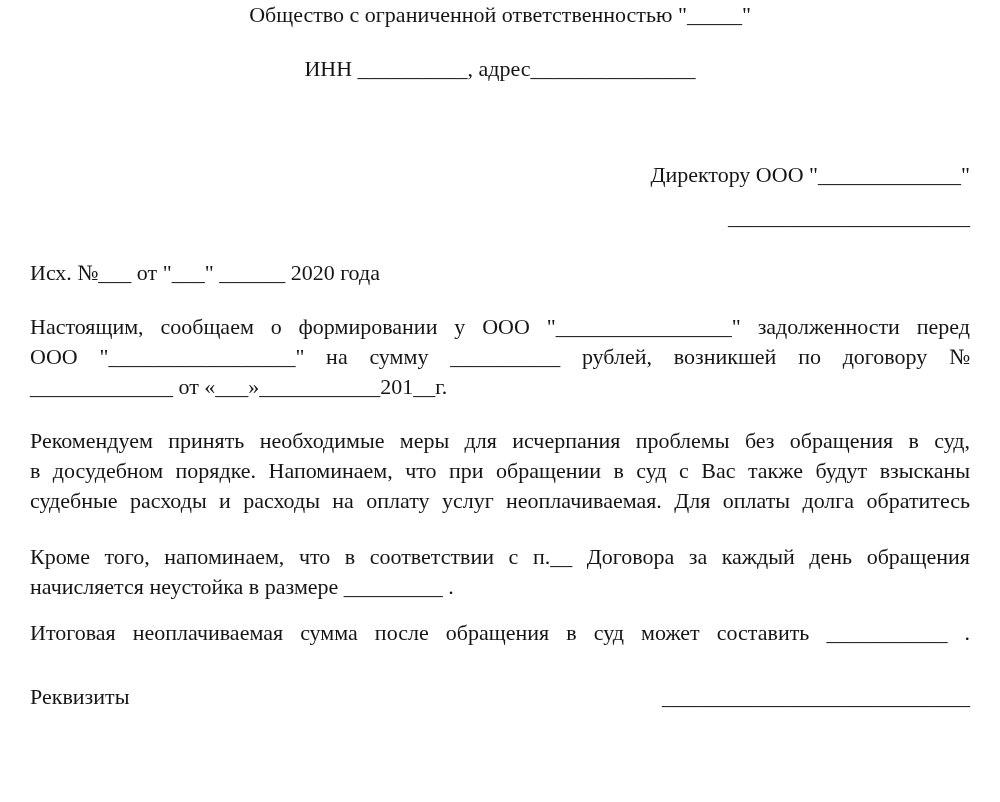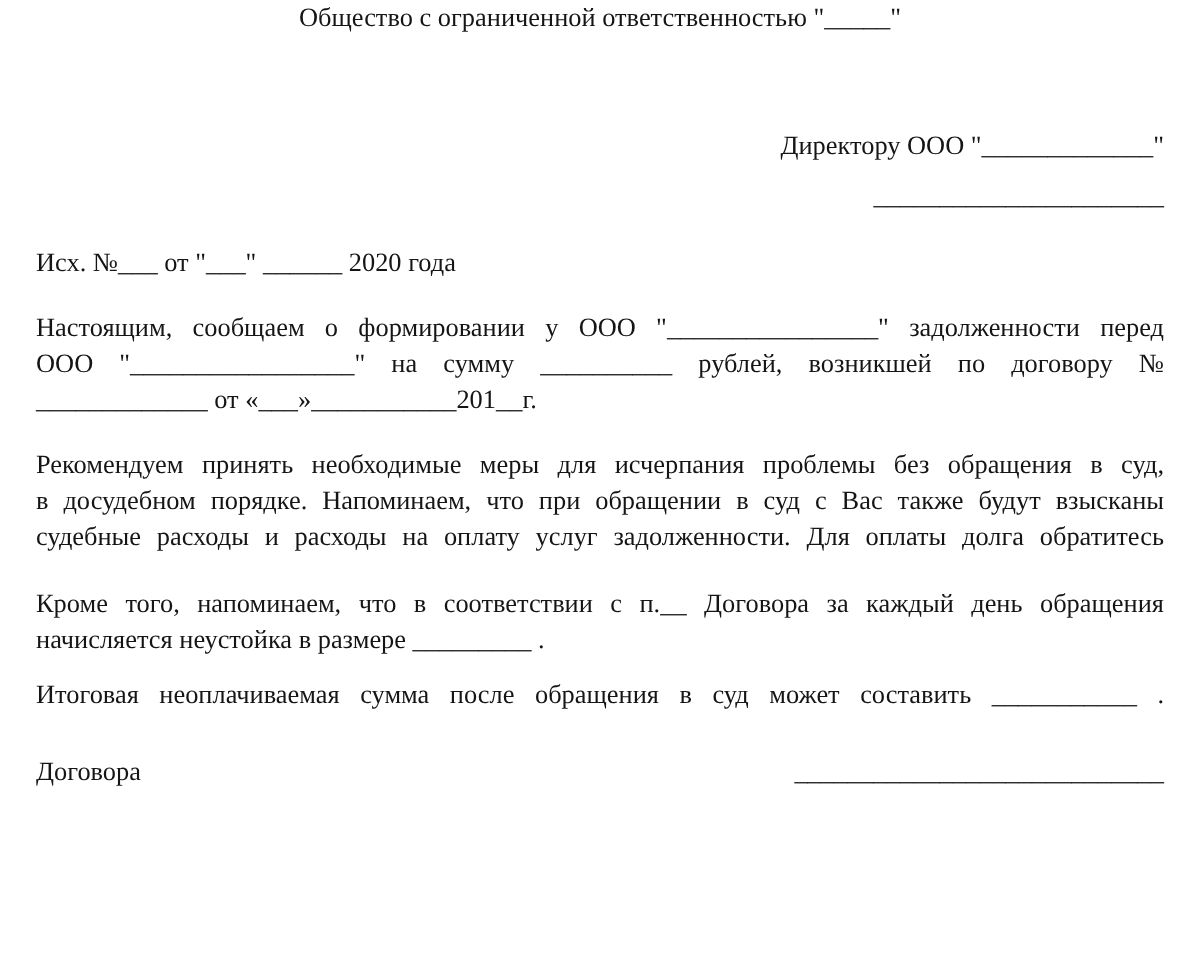--- a/index.html
+++ b/index.html
@@ -49,45 +49,46 @@
     justify-content: space-between;
     align-items: baseline;
   }
 </style>
 </head>
 <body>
 
 <div class="page">
 
   <div class="line center">Общество с ограниченной ответственностью "_____"</div>
+  <div class="line center mt-inn">ИНН __________, адрес_______________</div>
 
   <div class="line right mt-recipient">Директору ООО "_____________"</div>
   <div class="line right mt-rec-sign">______________________</div>
 
   <div class="line left mt-ref">Исх. №___ от "___" ______ 2020 года</div>
 
   <div>
     <div class="line just mt-para1">Настоящим, сообщаем о формировании у ООО "________________" задолженности перед</div>
     <div class="line just">ООО "_________________" на сумму __________ рублей, возникшей по договору №</div>
     <div class="line just-end">_____________ от «___»___________201__г.</div>
   </div>
 
   <div>
     <div class="line just mt-para2">Рекомендуем принять необходимые меры для исчерпания проблемы без обращения в суд,</div>
     <div class="line just">в досудебном порядке. Напоминаем, что при обращении в суд с Вас также будут взысканы</div>
-    <div class="line just">судебные расходы и расходы на оплату услуг задолженности. Для оплаты долга обратитесь</div>
+    <div class="line just">судебные расходы и расходы на оплату услуг неоплачиваемая. Для оплаты долга обратитесь</div>
   </div>
 
   <div>
     <div class="line just mt-para3">Кроме того, напоминаем, что в соответствии с п.__ Договора за каждый день обращения</div>
     <div class="line just-end">начисляется неустойка в размере _________ .</div>
   </div>
 
   <div>
     <div class="line just mt-para4">Итоговая неоплачиваемая сумма после обращения в суд может составить ___________ .</div>
   </div>
 
   <div class="sign-row">
-    <span>Договора</span>
+    <span>Реквизиты</span>
     <span>____________________________</span>
   </div>
 
 </div>
 
 </body></html>

